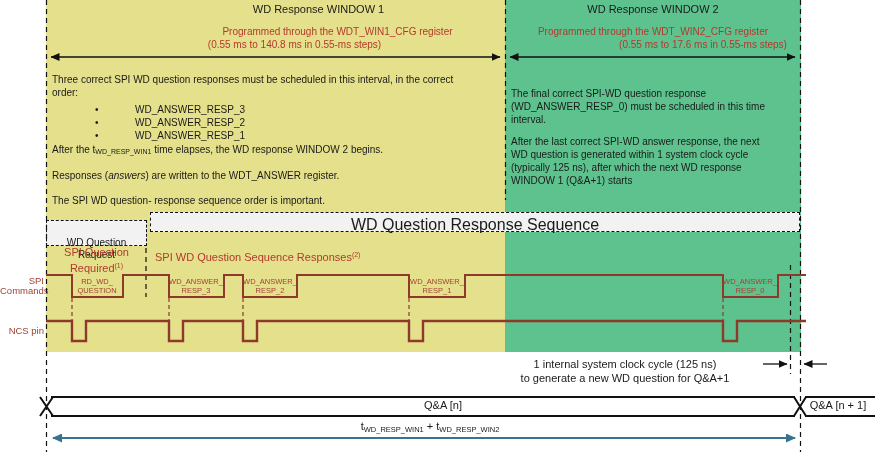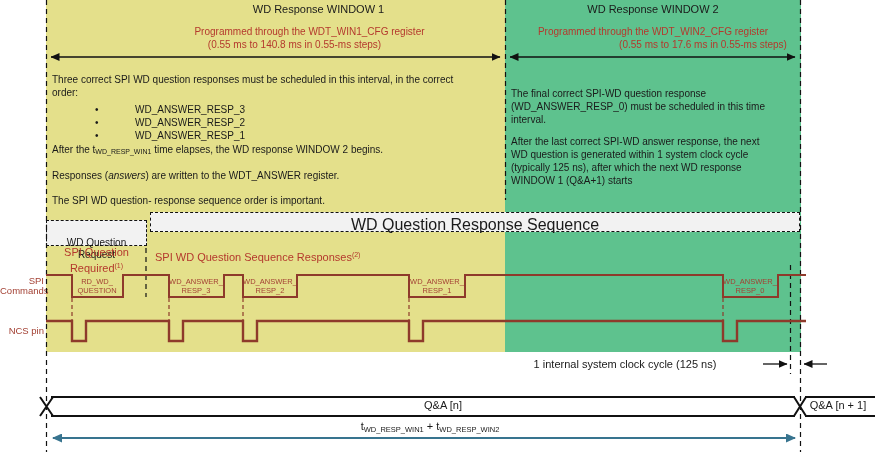--- a/index.html
+++ b/index.html
@@ -12,21 +12,21 @@
   
   .graybar{background:#f2f2f2;border:1px dashed #111;box-sizing:border-box;text-align:center;}
   .reqbox{left:46px;top:220px;width:101px;height:26px;font-size:10px;line-height:11.5px;padding-top:16px;}
   .seqbox{left:150px;top:212px;width:650px;height:20px;font-size:16px;line-height:23px;}
   
   .ttl{font-size:11px;text-align:center;}
   .w1ttl{left:46px;top:3px;width:459px;margin-left:43px;}
   .w2ttl{left:505px;top:3px;width:296px;}
   .red{color:#b4392d;}
   .reg{font-size:10px;text-align:center;}
-  .w1reg1{left:46px;top:26px;width:527px;}
+  .w1reg1{left:46px;top:26px;width:527px;padding-left:28px;}
   .w1reg2{left:46px;top:39px;width:459px;padding-left:19px;}
   .w2reg1{left:505px;top:26px;width:296px;}
   .w2reg2{left:534px;top:39px;width:338px;}
   
   .body{font-size:10px;line-height:13px;}
   .w1p1{left:52px;top:73px;width:452px;}
   .bltdot{display:inline-block;width:40px;}
   .w1p2{left:52px;top:143px;width:452px;}
   .w1p3{left:52px;top:169px;width:452px;}
   .w1p4{left:52px;top:194px;width:452px;}
@@ -126,20 +126,21 @@
       <div>WD_ANSWER_</div>
       <div>RESP_1</div>
     </div>
   <div class="abs cmd cmd4">
       <div>WD_ANSWER_</div>
       <div>RESP_0</div>
     </div>
 
   <div class="abs clocknote">
     <div>1 internal system clock cycle (125 ns)</div>
+    <div>to generate a new WD question for Q&amp;A+1</div>
   </div>
   <div class="abs qan">Q&amp;A [n]</div>
   <div class="abs qan1">Q&amp;A [n + 1]</div>
   <div class="abs tlabel"><span>t</span><span class="sub">WD_RESP_WIN1</span><span> + t</span><span class="sub">WD_RESP_WIN2</span></div>
 
   <svg class="overlay" width="875" height="454" viewBox="0 0 875 454">
     <defs>
       <marker id="mB" markerWidth="9" markerHeight="8" refX="8.5" refY="4" orient="auto-start-reverse" markerUnits="userSpaceOnUse">
         <path d="M0,0 L9,4 L0,8 z" fill="#111"></path>
       </marker>

